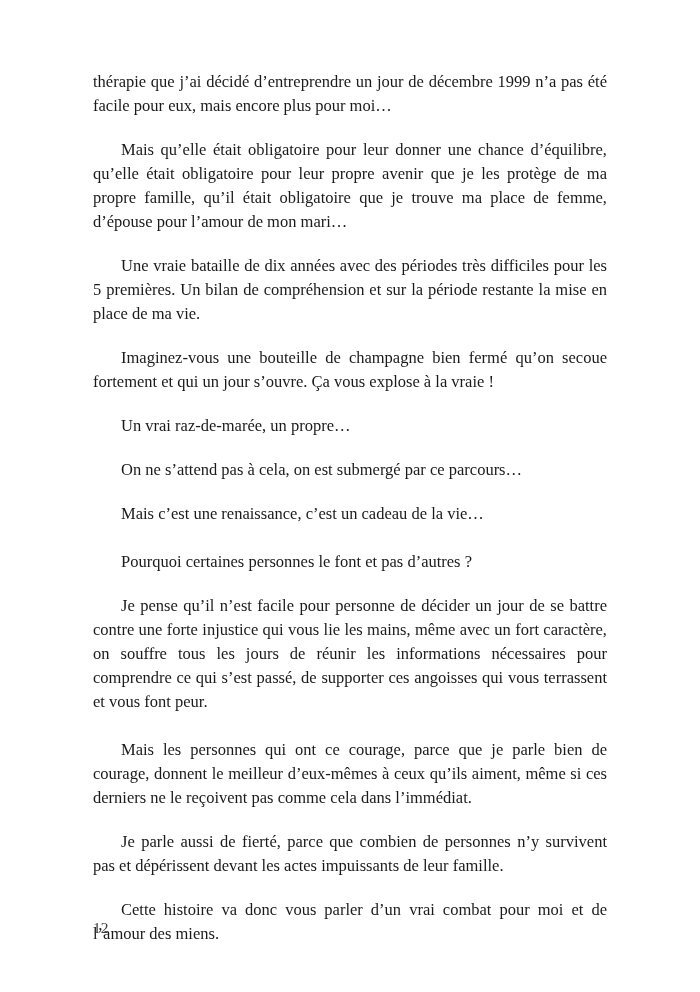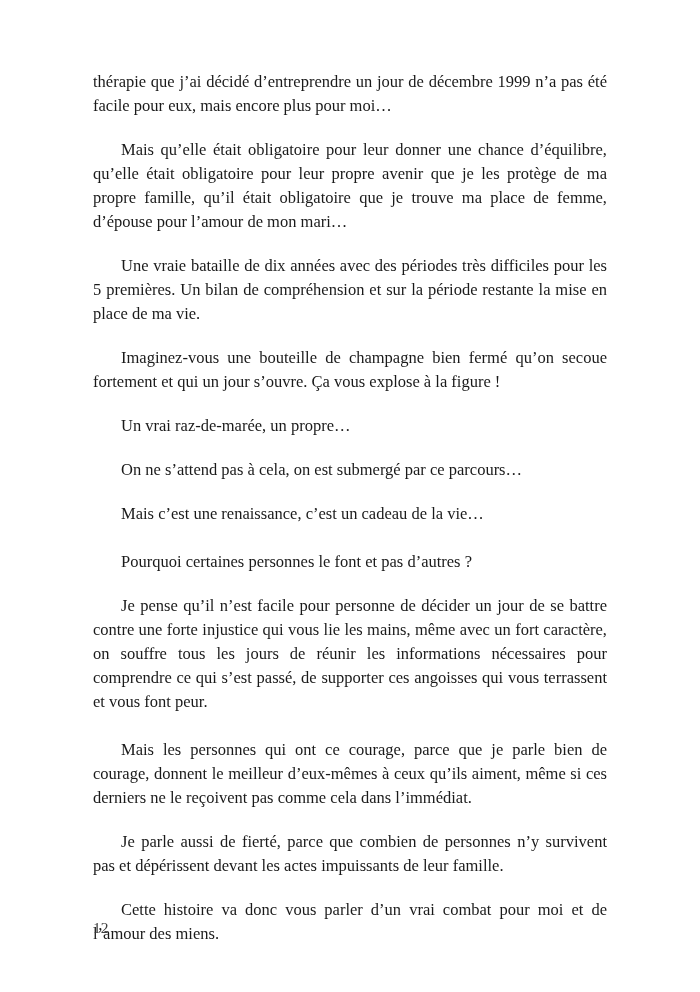--- a/index.html
+++ b/index.html
@@ -48,21 +48,21 @@
   }
 </style>
 </head>
 <body>
 
 <div class="page">
   <div class="text-block">
     <p class="no-indent">thérapie que j’ai décidé d’entreprendre un jour de décembre 1999 n’a pas été facile pour eux, mais encore plus pour moi…</p>
     <p class="indent">Mais qu’elle était obligatoire pour leur donner une chance d’équilibre, qu’elle était obligatoire pour leur propre avenir que je les protège de ma propre famille, qu’il était obligatoire que je trouve ma place de femme, d’épouse pour l’amour de mon mari…</p>
     <p class="indent">Une vraie bataille de dix années avec des périodes très difficiles pour les 5 premières. Un bilan de compréhension et sur la période restante la mise en place de ma vie.</p>
-    <p class="indent">Imaginez-vous une bouteille de champagne bien fermé qu’on secoue fortement et qui un jour s’ouvre. Ça vous explose à la figure !</p>
+    <p class="indent">Imaginez-vous une bouteille de champagne bien fermé qu’on secoue fortement et qui un jour s’ouvre. Ça vous explose à la vraie !</p>
     <p class="indent">Un vrai raz-de-marée, un propre…</p>
     <p class="indent">On ne s’attend pas à cela, on est submergé par ce parcours…</p>
     <p class="indent">Mais c’est une renaissance, c’est un cadeau de la vie…</p>
     <p class="indent gap-before">Pourquoi certaines personnes le font et pas d’autres ?</p>
     <p class="indent">Je pense qu’il n’est facile pour personne de décider un jour de se battre contre une forte injustice qui vous lie les mains, même avec un fort caractère, on souffre tous les jours de réunir les informations nécessaires pour comprendre ce qui s’est passé, de supporter ces angoisses qui vous terrassent et vous font peur.</p>
     <p class="indent gap-before">Mais les personnes qui ont ce courage, parce que je parle bien de courage, donnent le meilleur d’eux-mêmes à ceux qu’ils aiment, même si ces derniers ne le reçoivent pas comme cela dans l’immédiat.</p>
     <p class="indent">Je parle aussi de fierté, parce que combien de personnes n’y survivent pas et dépérissent devant les actes impuissants de leur famille.</p>
     <p class="indent">Cette histoire va donc vous parler d’un vrai combat pour moi et de l’amour des miens.</p>
   </div>
   <div class="page-number">12</div>

